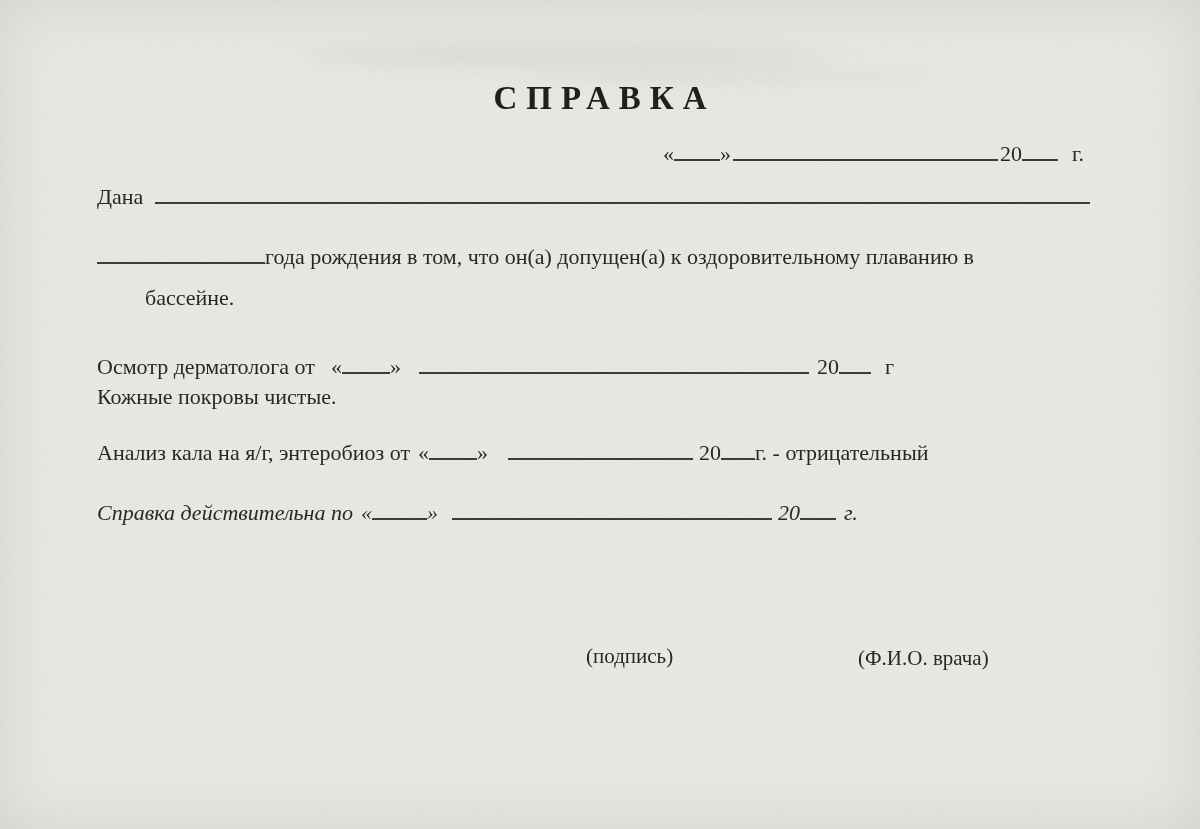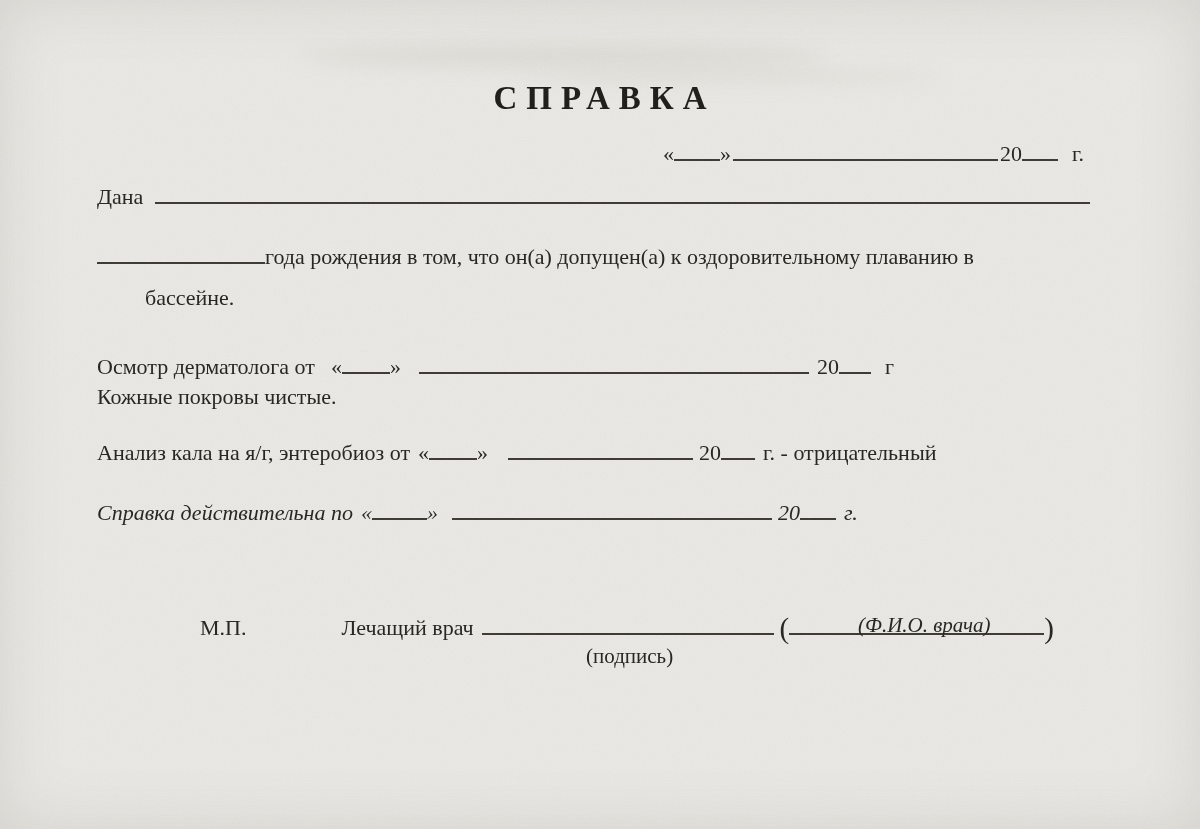--- a/index.html
+++ b/index.html
@@ -63,28 +63,27 @@
     </div>
 
   <div class="row" style="top:243px;left:97px;text-align:right;"><span class="bl" style="width:168px;"></span><span>года рождения в том, что он(а) допущен(а) к оздоровительному плаванию в</span></div>
 
   <div class="row" style="top:284px;left:97px;margin-left:48px;">бассейне.</div>
 
   <div class="row" style="top:353px;left:97px;"><span>Осмотр дерматолога от</span><span style="margin-left:16px;">«</span><span class="bl" style="width:48px;"></span><span>»</span><span class="bl" style="width:390px;margin-left:18px;"></span><span style="margin-left:8px;">20</span><span class="bl" style="width:32px;"></span><span style="margin-left:14px;">г</span></div>
 
   <div class="row" style="top:383px;left:97px;">Кожные покровы чистые.</div>
 
-  <div class="row" style="top:439px;left:97px;"><span>Анализ кала на я/г, энтеробиоз от</span><span style="margin-left:8px;">«</span><span class="bl" style="width:48px;"></span><span>»</span><span class="bl" style="width:185px;margin-left:20px;"></span><span style="margin-left:6px;">20</span><span class="bl" style="width:34px;"></span><span style="margin-left:8px;">г. - отрицательный</span></div>
+  <div class="row" style="top:439px;left:97px;"><span>Анализ кала на я/г, энтеробиоз от</span><span style="margin-left:8px;">«</span><span class="bl" style="width:48px;"></span><span>»</span><span class="bl" style="width:185px;margin-left:20px;"></span><span style="margin-left:6px;">20</span><span class="bl" style="width:34px;"></span><span style="">г. - отрицательный</span></div>
 
   <div class="row italic" style="top:499px;left:97px;"><span>Справка действительна по</span><span style="margin-left:8px;">«</span><span class="bl" style="width:55px;"></span><span>»</span><span class="bl" style="width:320px;margin-left:14px;"></span><span style="margin-left:6px;">20</span><span class="bl" style="width:36px;"></span><span style="margin-left:8px;">г.</span></div>
 
-  <div class="row" style="top:614px;left:200px;"><span>М.П.</span><span style="margin-left:95px;">Лечащий врач</span><span class="bl" style="width:292px;margin-left:8px;"></span><span class="paren" style="margin-left:6px;">(</span><span class="bl" style="width:255px;"></span><span class="paren">)</span></div>
 
   <div class="caption" style="top:644px;left:546px;margin-left:40px;">(подпись)</div>
-  <div class="caption" style="top:613px;left:858px;font-style:italic;">(Ф.И.О. врача)</div>
+  <div class="caption" style="top:646px;left:858px;">(Ф.И.О. врача)</div>
 
   <svg class="grain" width="1200" height="829">
     <filter id="g">
       <feTurbulence type="fractalNoise" baseFrequency="0.72" numOctaves="2" seed="7"></feTurbulence>
       <feColorMatrix type="saturate" values="0"></feColorMatrix>
     </filter>
     <rect width="1200" height="829" filter="url(#g)" opacity="0.07"></rect>
   </svg>
 
 </div>

